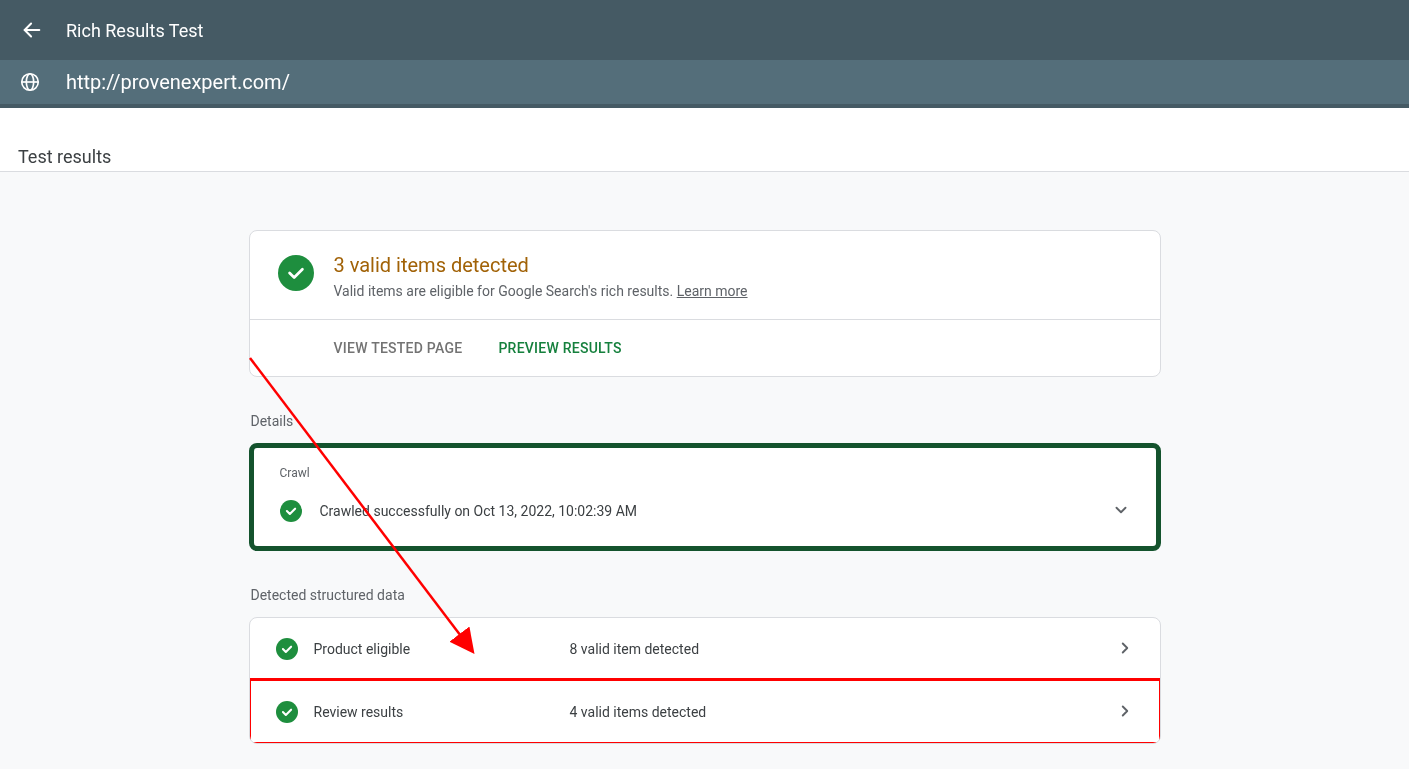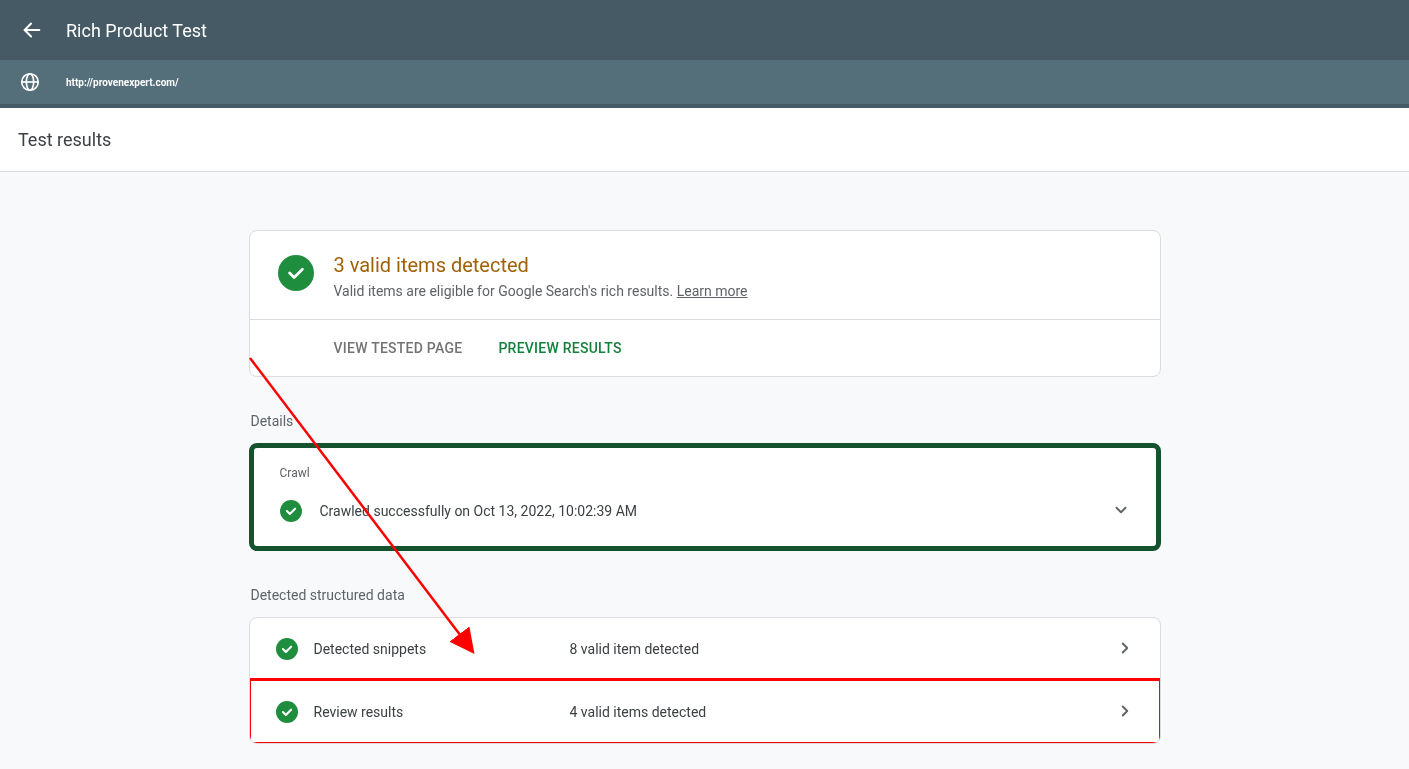--- a/index.html
+++ b/index.html
@@ -32,26 +32,26 @@
     align-items: center;
     padding: 0 18px;
     color: #fff;
     border-bottom: 4px solid #455a64;
   }
   .globe-icon {
     width: 24px; height: 24px;
     display: flex; align-items:center; justify-content:center;
     margin-right: 24px;
   }
-  .url-text { font-size: 10px; font-weight: 700; }
+  .url-text { font-size: 20px; font-weight: 400; }
   .tabs {
     height: 64px;
     border-bottom: 1px solid #dadce0;
-    display: flex; align-items: center;
-    padding: 16px 18px;
+    display: flex; align-items: flex-end;
+    padding: 4px 18px;
     box-shadow: 0 1px 2px rgba(0,0,0,0.05);
   }
   .tab-label { font-size: 18px; color: #3c4043; font-weight: 400; }
   .content-area {
     background: #f8f9fa;
     padding: 58px 0 40px 0;
     min-height: 580px;
     position: relative;
   }
   .card-wrap {
@@ -135,21 +135,21 @@
 </head>
 <body>
 
 <div class="top-bar">
   <div class="back-arrow">
     <svg width="22" height="22" viewBox="0 0 24 24" fill="none" stroke="#fff" stroke-width="2.2" stroke-linecap="round" stroke-linejoin="round">
         <line x1="20" y1="12" x2="4" y2="12"></line>
         <polyline points="11 5 4 12 11 19"></polyline>
       </svg>
   </div>
-  <div class="top-title">Rich Product Test</div>
+  <div class="top-title">Rich Results Test</div>
 </div>
 
 <div class="url-bar">
   <div class="globe-icon">
     <svg width="22" height="22" viewBox="0 0 24 24" fill="none" stroke="#fff" stroke-width="1.8">
         <circle cx="12" cy="12" r="9"></circle>
         <ellipse cx="12" cy="12" rx="4" ry="9"></ellipse>
         <line x1="3" y1="12" x2="21" y2="12"></line>
       </svg>
   </div>
@@ -214,21 +214,21 @@
 
     <div class="section-label">Detected structured data</div>
 
     <div class="list-card">
       <div class="list-row">
         <div class="small-check">
           <svg width="14" height="14" viewBox="0 0 24 24" fill="none" stroke="#fff" stroke-width="3.5" stroke-linecap="round" stroke-linejoin="round">
               <polyline points="5 12 10 17 19 8"></polyline>
             </svg>
         </div>
-        <div class="list-name">Detected snippets</div>
+        <div class="list-name">Product eligible</div>
         <div class="list-status">8 valid item detected</div>
         <div class="chevron">
           <svg width="18" height="18" viewBox="0 0 24 24" fill="none" stroke="#5f6368" stroke-width="2.5" stroke-linecap="round" stroke-linejoin="round">
               <polyline points="9 6 15 12 9 18"></polyline>
             </svg>
         </div>
       </div>
       <div class="list-row highlight-box">
         <div class="small-check">
           <svg width="14" height="14" viewBox="0 0 24 24" fill="none" stroke="#fff" stroke-width="3.5" stroke-linecap="round" stroke-linejoin="round">

